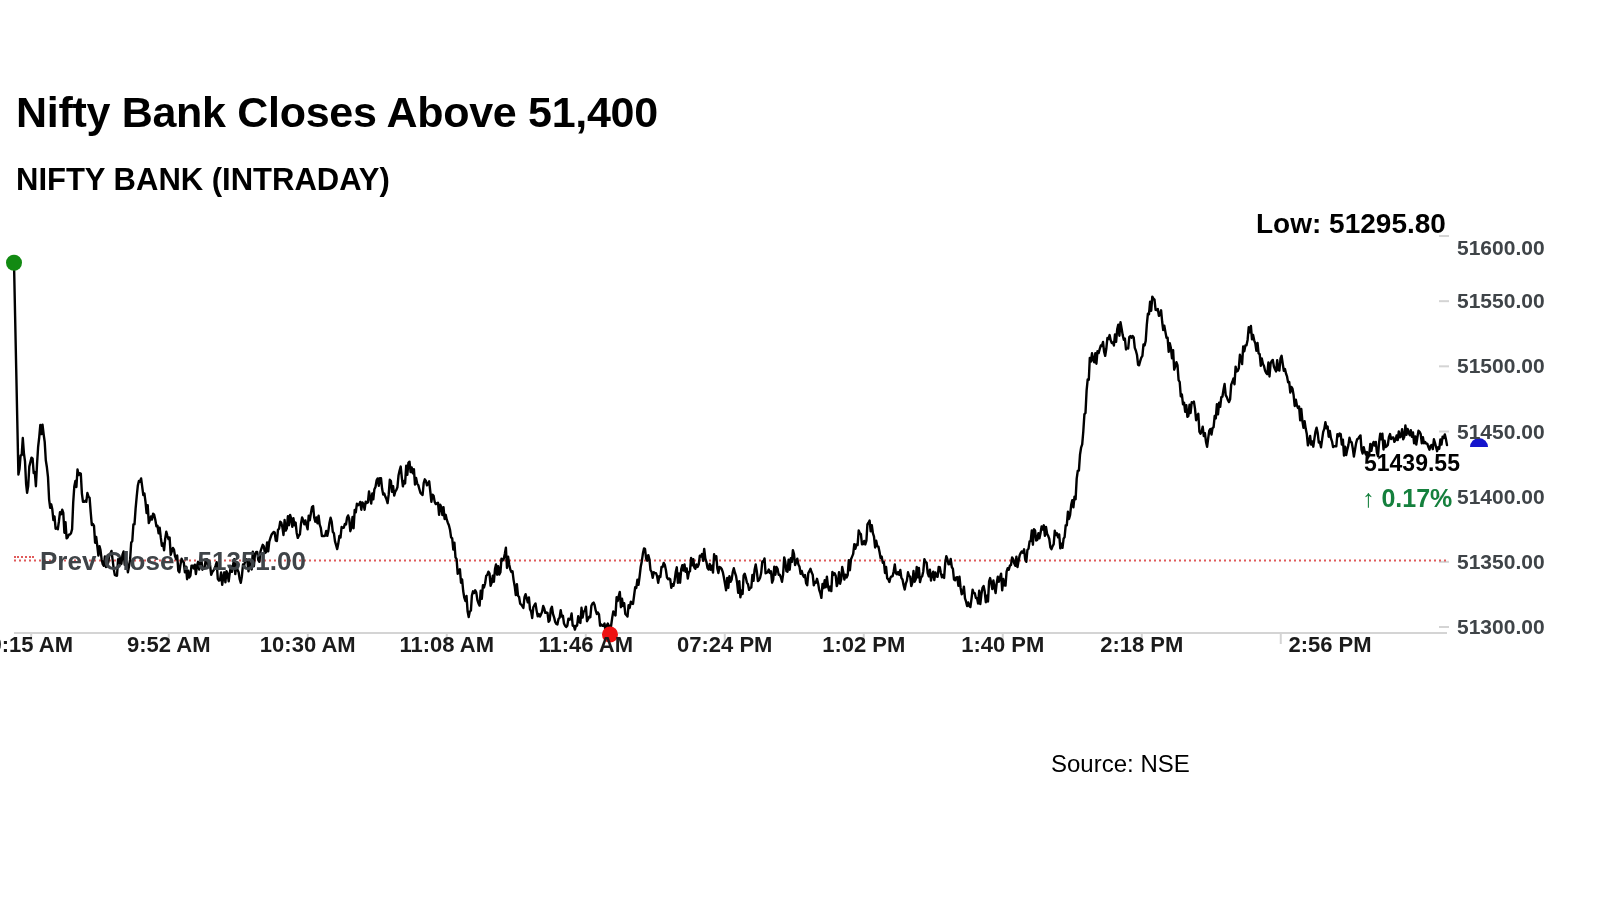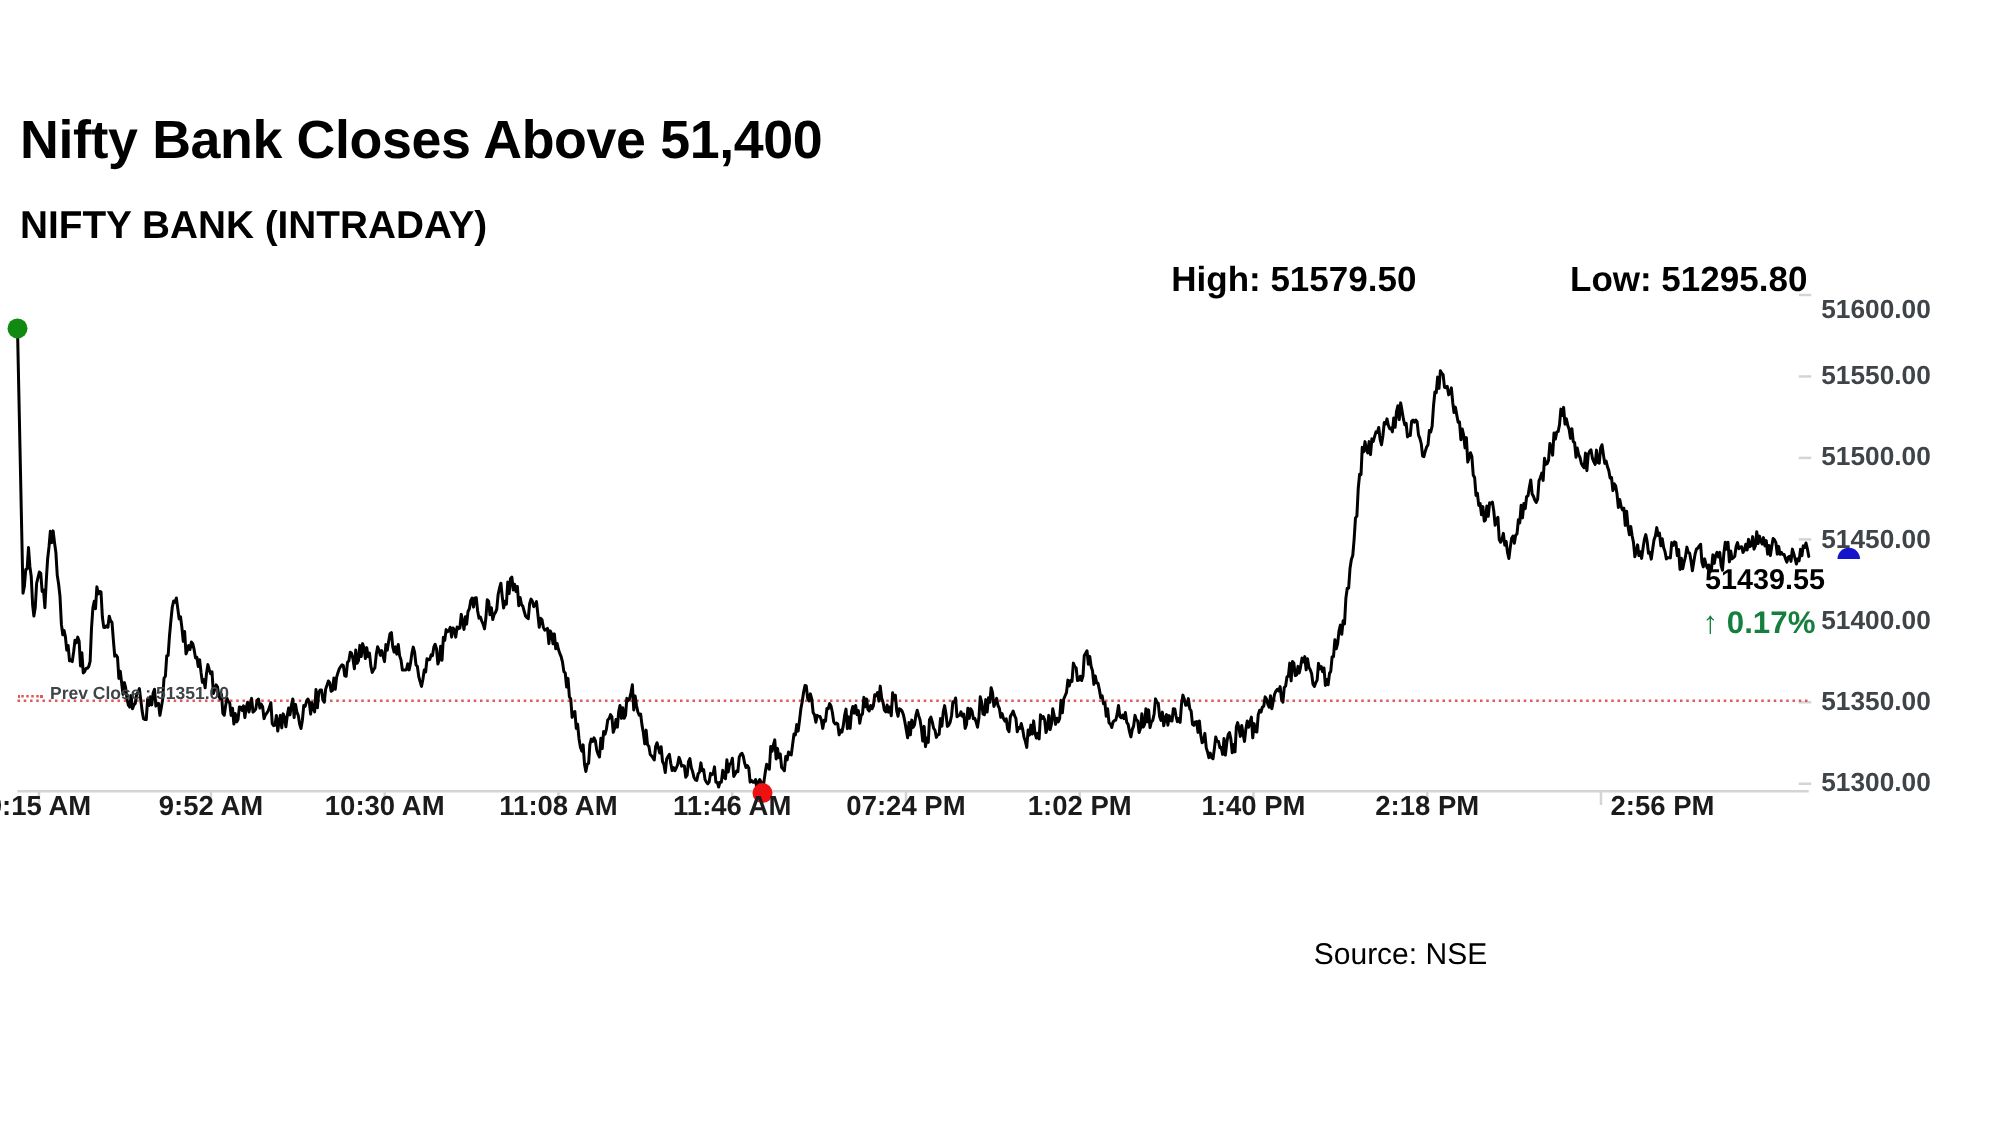--- a/index.html
+++ b/index.html
@@ -71,21 +71,21 @@
     font-weight: bold;
     color: #1b1b1b;
     white-space: nowrap;
     transform: translateX(-50%);
   }
 
   .prevclose-label {
     position: absolute;
     left: 40px;
     top: 546px;
-    font-size: 14px;
+    font-size: 26px;
     font-weight: bold;
     color: #3f4448;
     white-space: nowrap;
   }
   .prevclose-dash {
     position: absolute;
     left: 14px;
     top: 556px;
     width: 20px;
     height: 0;
@@ -169,21 +169,20 @@
   }
 </style>
 </head>
 <body>
 
 <div id="chart-root">
 
   <div class="title">Nifty Bank Closes Above 51,400</div>
   <div class="subtitle">NIFTY BANK (INTRADAY)</div>
 
-  <div class="stat stat-high">High: 51579.50</div>
   <div class="stat stat-low">Low: 51295.80</div>
 
   <svg id="plot-svg" width="1600" height="900" style="position:absolute;left:0;top:0;">
       <line x1="14" y1="633" x2="1447" y2="633" stroke="#d4d4d4" stroke-width="2"></line>
       <line x1="31.196" y1="633" x2="31.196" y2="644" stroke="#d4d4d4" stroke-width="2"></line>
       <line x1="168.764" y1="633" x2="168.764" y2="644" stroke="#d4d4d4" stroke-width="2"></line>
       <line x1="307.765" y1="633" x2="307.765" y2="644" stroke="#d4d4d4" stroke-width="2"></line>
       <line x1="446.76599999999996" y1="633" x2="446.76599999999996" y2="644" stroke="#d4d4d4" stroke-width="2"></line>
       <line x1="585.767" y1="633" x2="585.767" y2="644" stroke="#d4d4d4" stroke-width="2"></line>
       <line x1="724.768" y1="633" x2="724.768" y2="644" stroke="#d4d4d4" stroke-width="2"></line>

